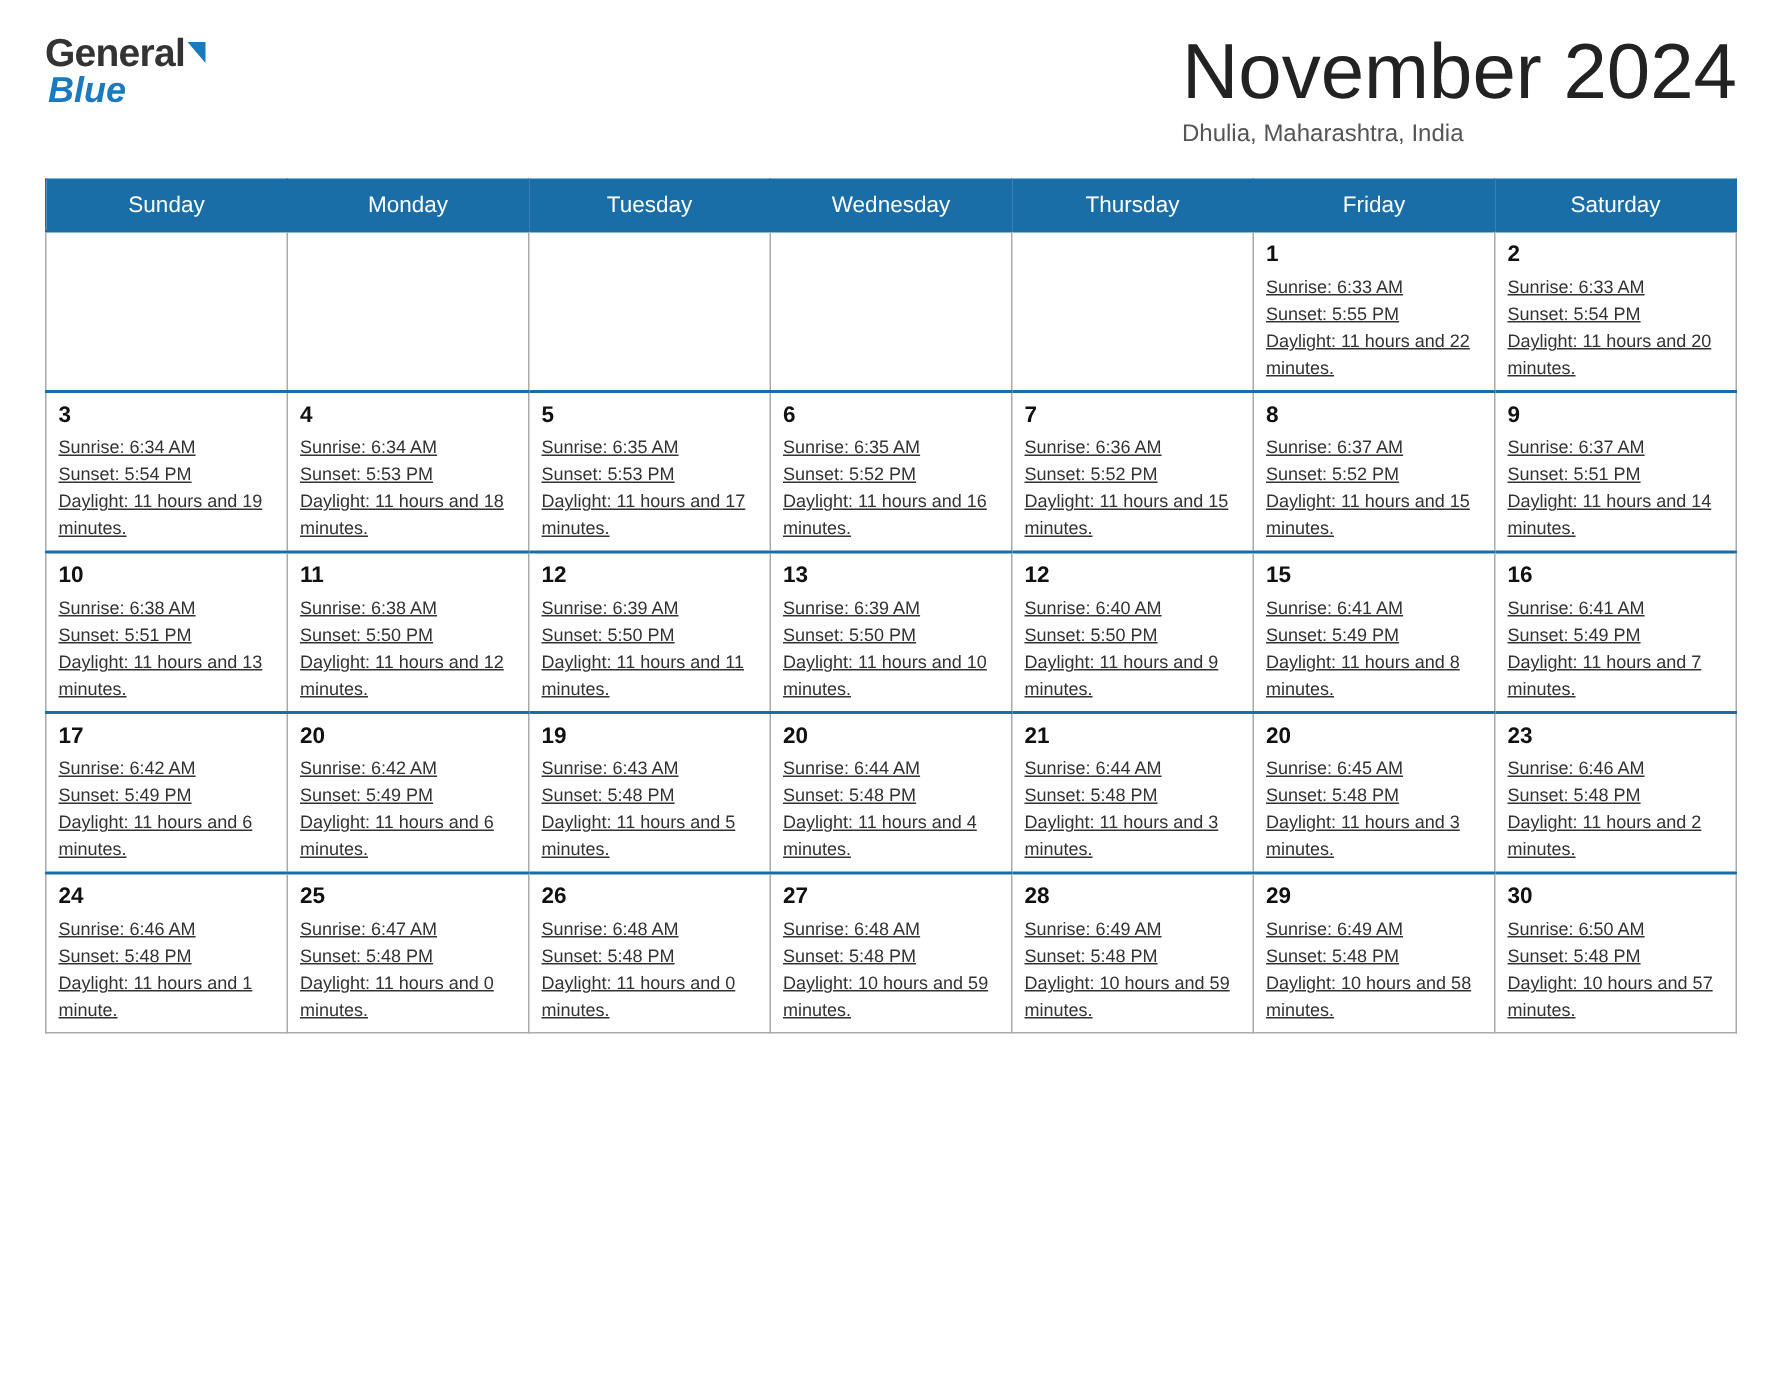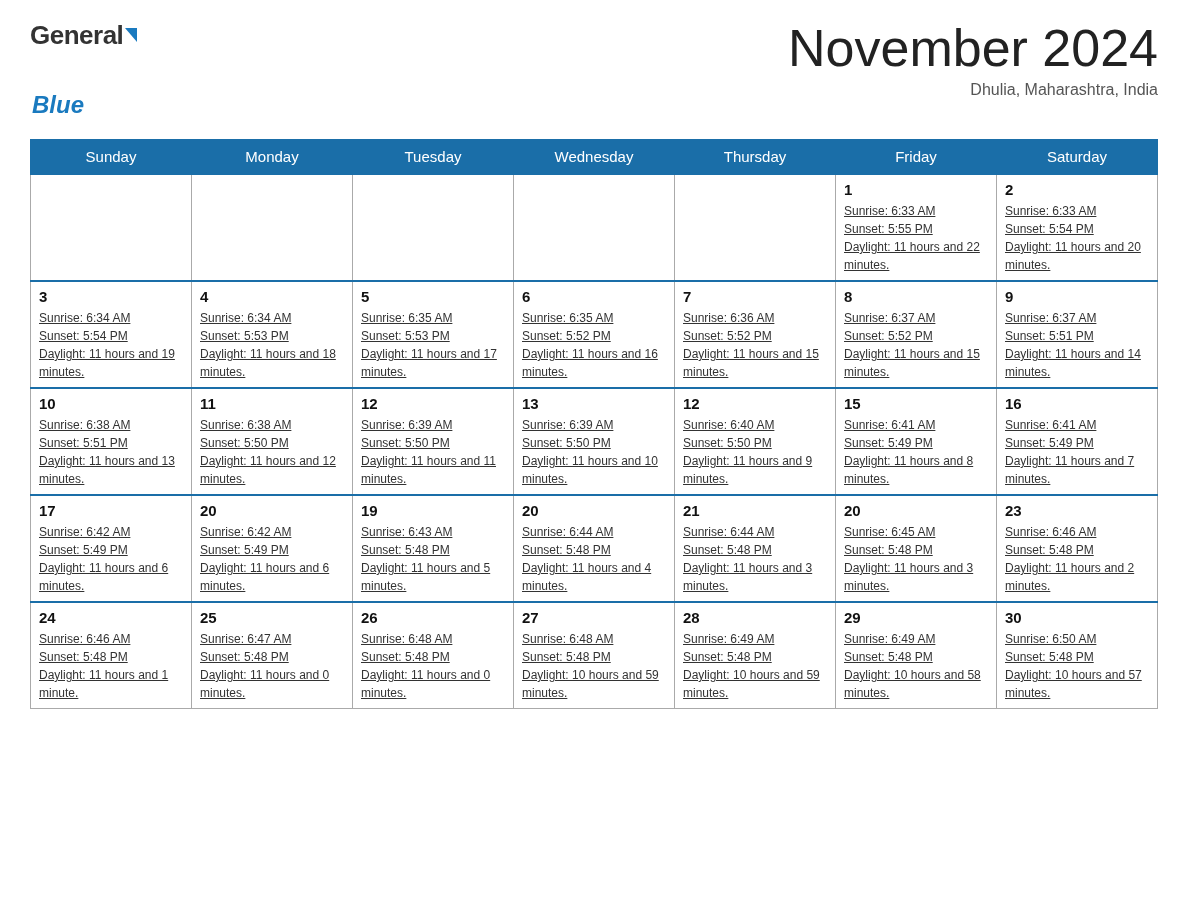--- a/index.html
+++ b/index.html
@@ -14,21 +14,20 @@
     .header {
       display: flex;
       justify-content: space-between;
       align-items: flex-start;
       margin-bottom: 20px;
     }
     .logo {
       display: flex;
       flex-direction: column;
       align-items: flex-start;
-      gap: 44px;
     }
     .logo-general {
       font-size: 26px;
       font-weight: bold;
       color: #333;
       letter-spacing: -0.5px;
       display: flex;
       align-items: center;
     }
     .logo-arrow {
@@ -43,21 +42,21 @@
     }
     .logo-blue {
       font-size: 24px;
       font-weight: bold;
       color: #1a7abf;
       margin-top: -4px;
       padding-left: 2px;
       font-style: italic;
     }
     .title-block {
-      text-align: right;
+      text-align: left;
     }
     .month-title {
       font-size: 52px;
       font-weight: normal;
       color: #222;
       line-height: 1.1;
     }
     .location-title {
       font-size: 16px;
       color: #555;

